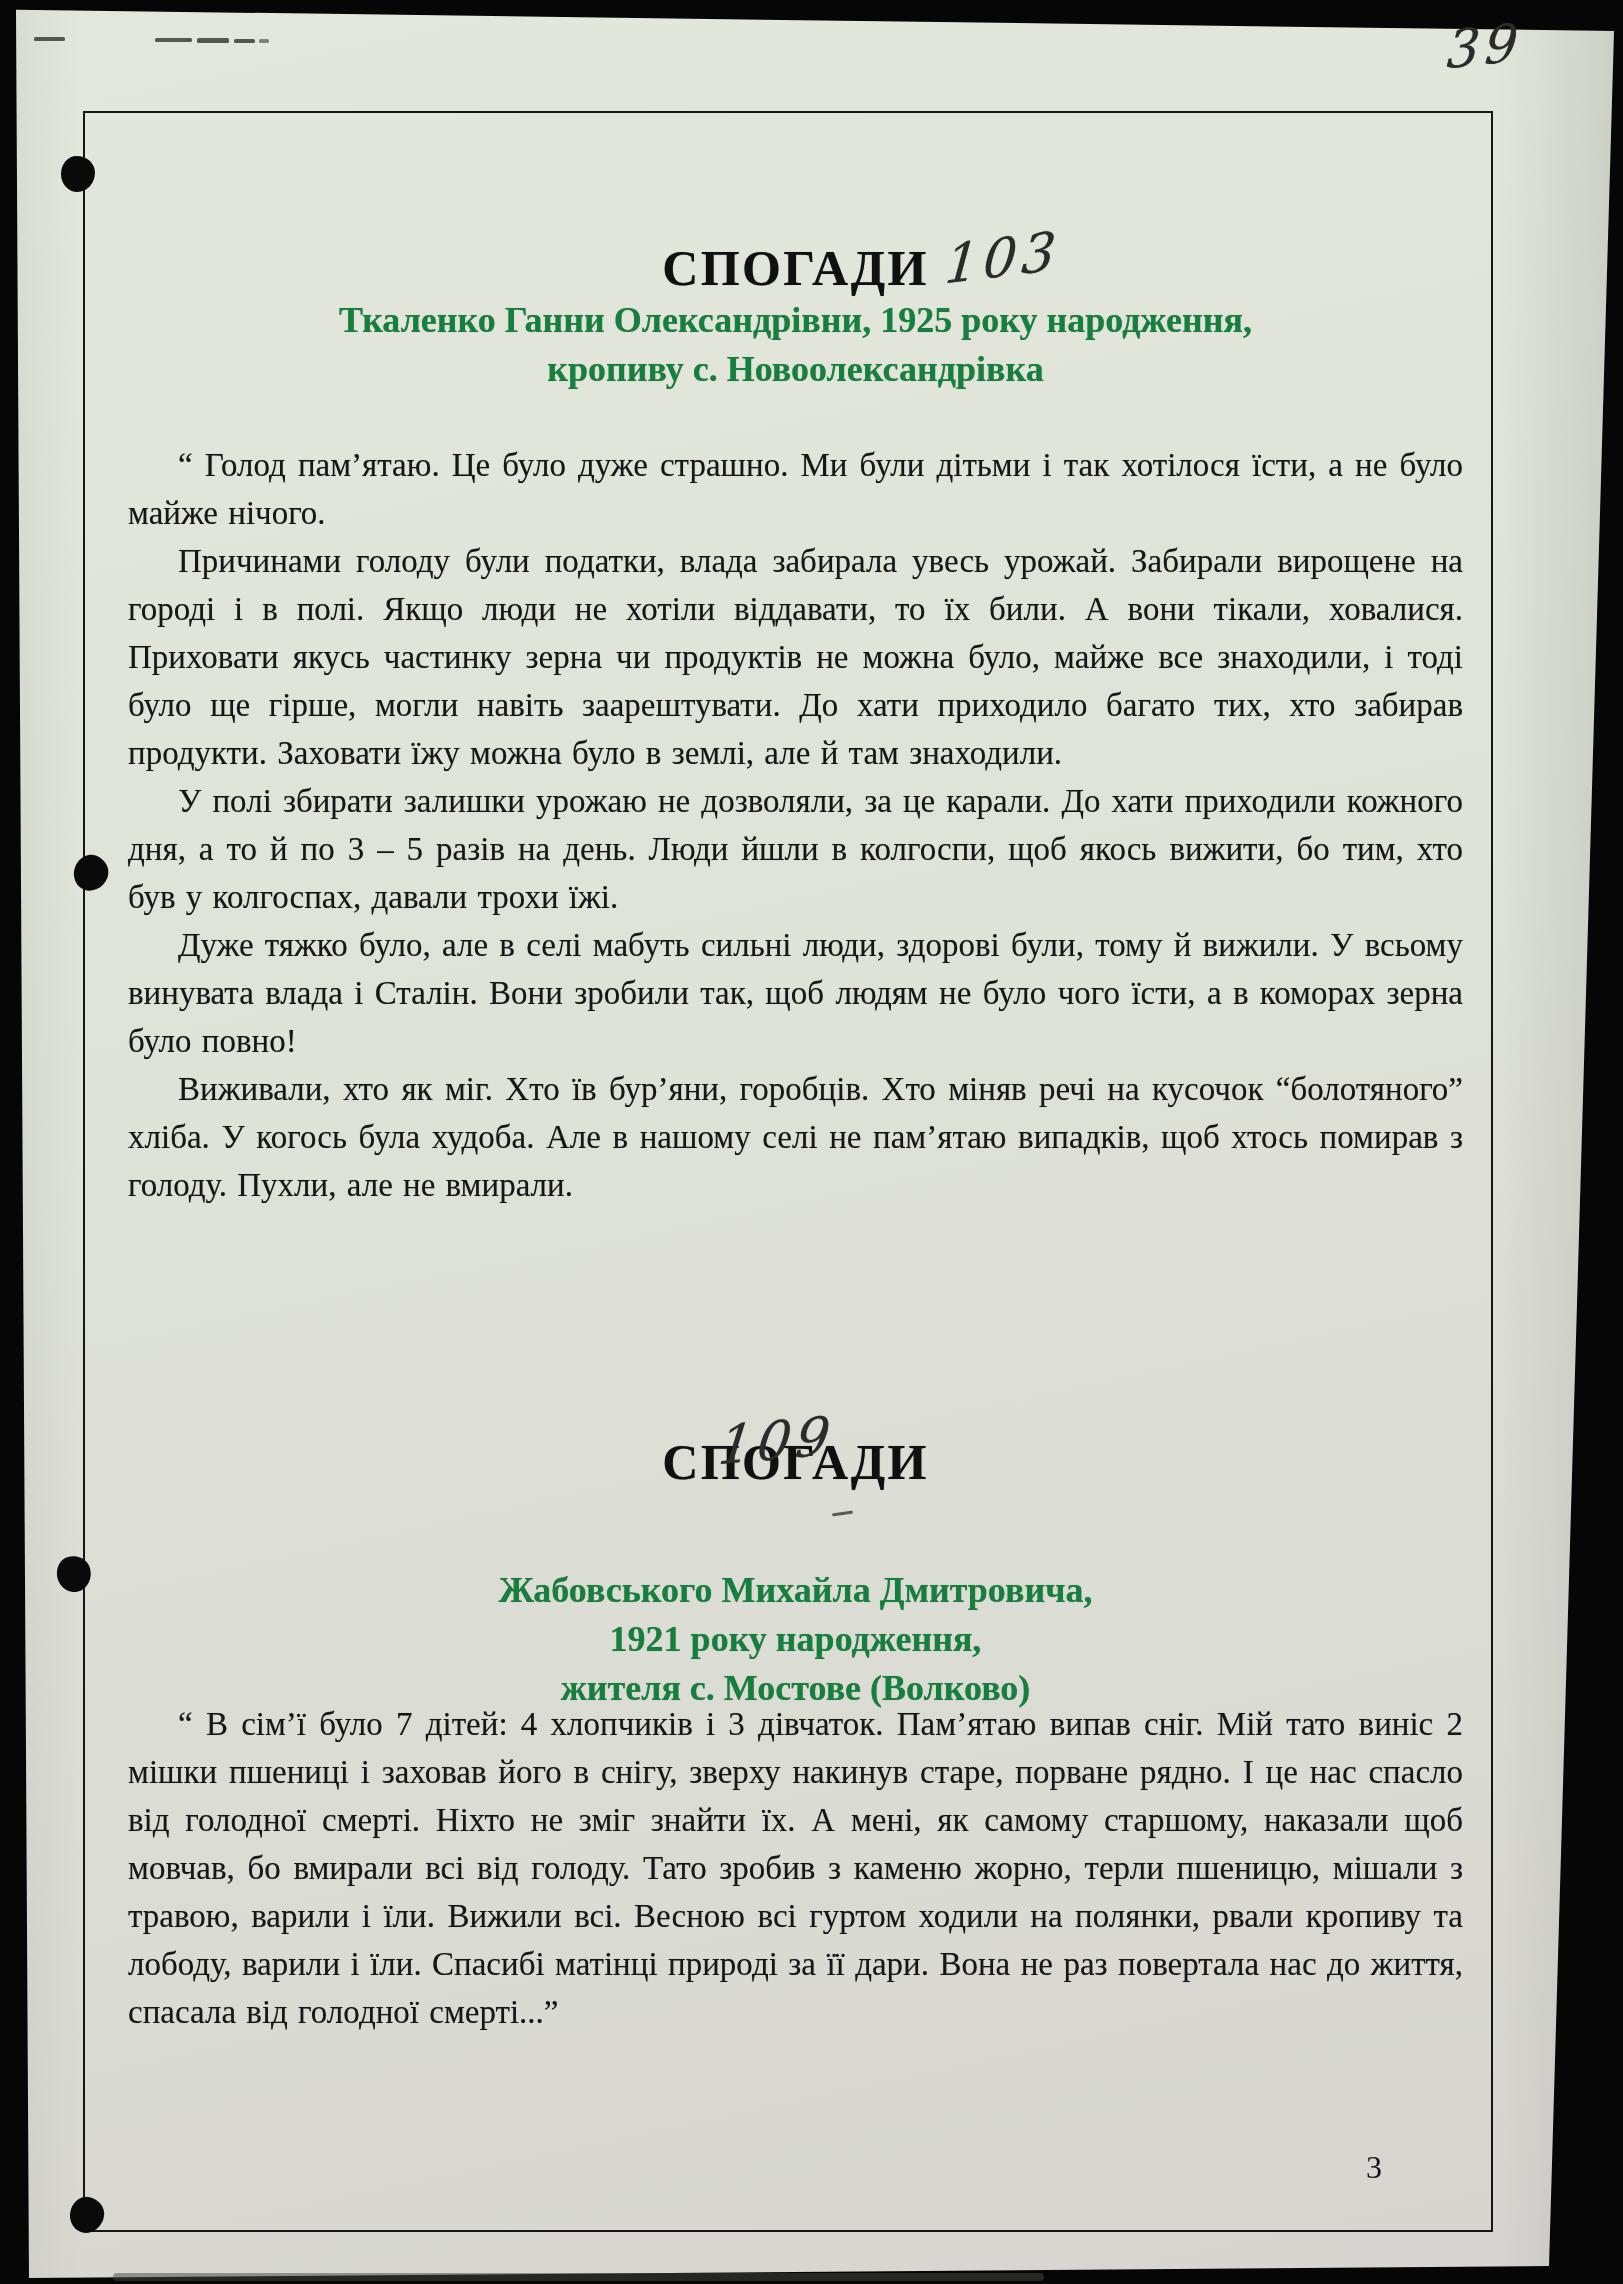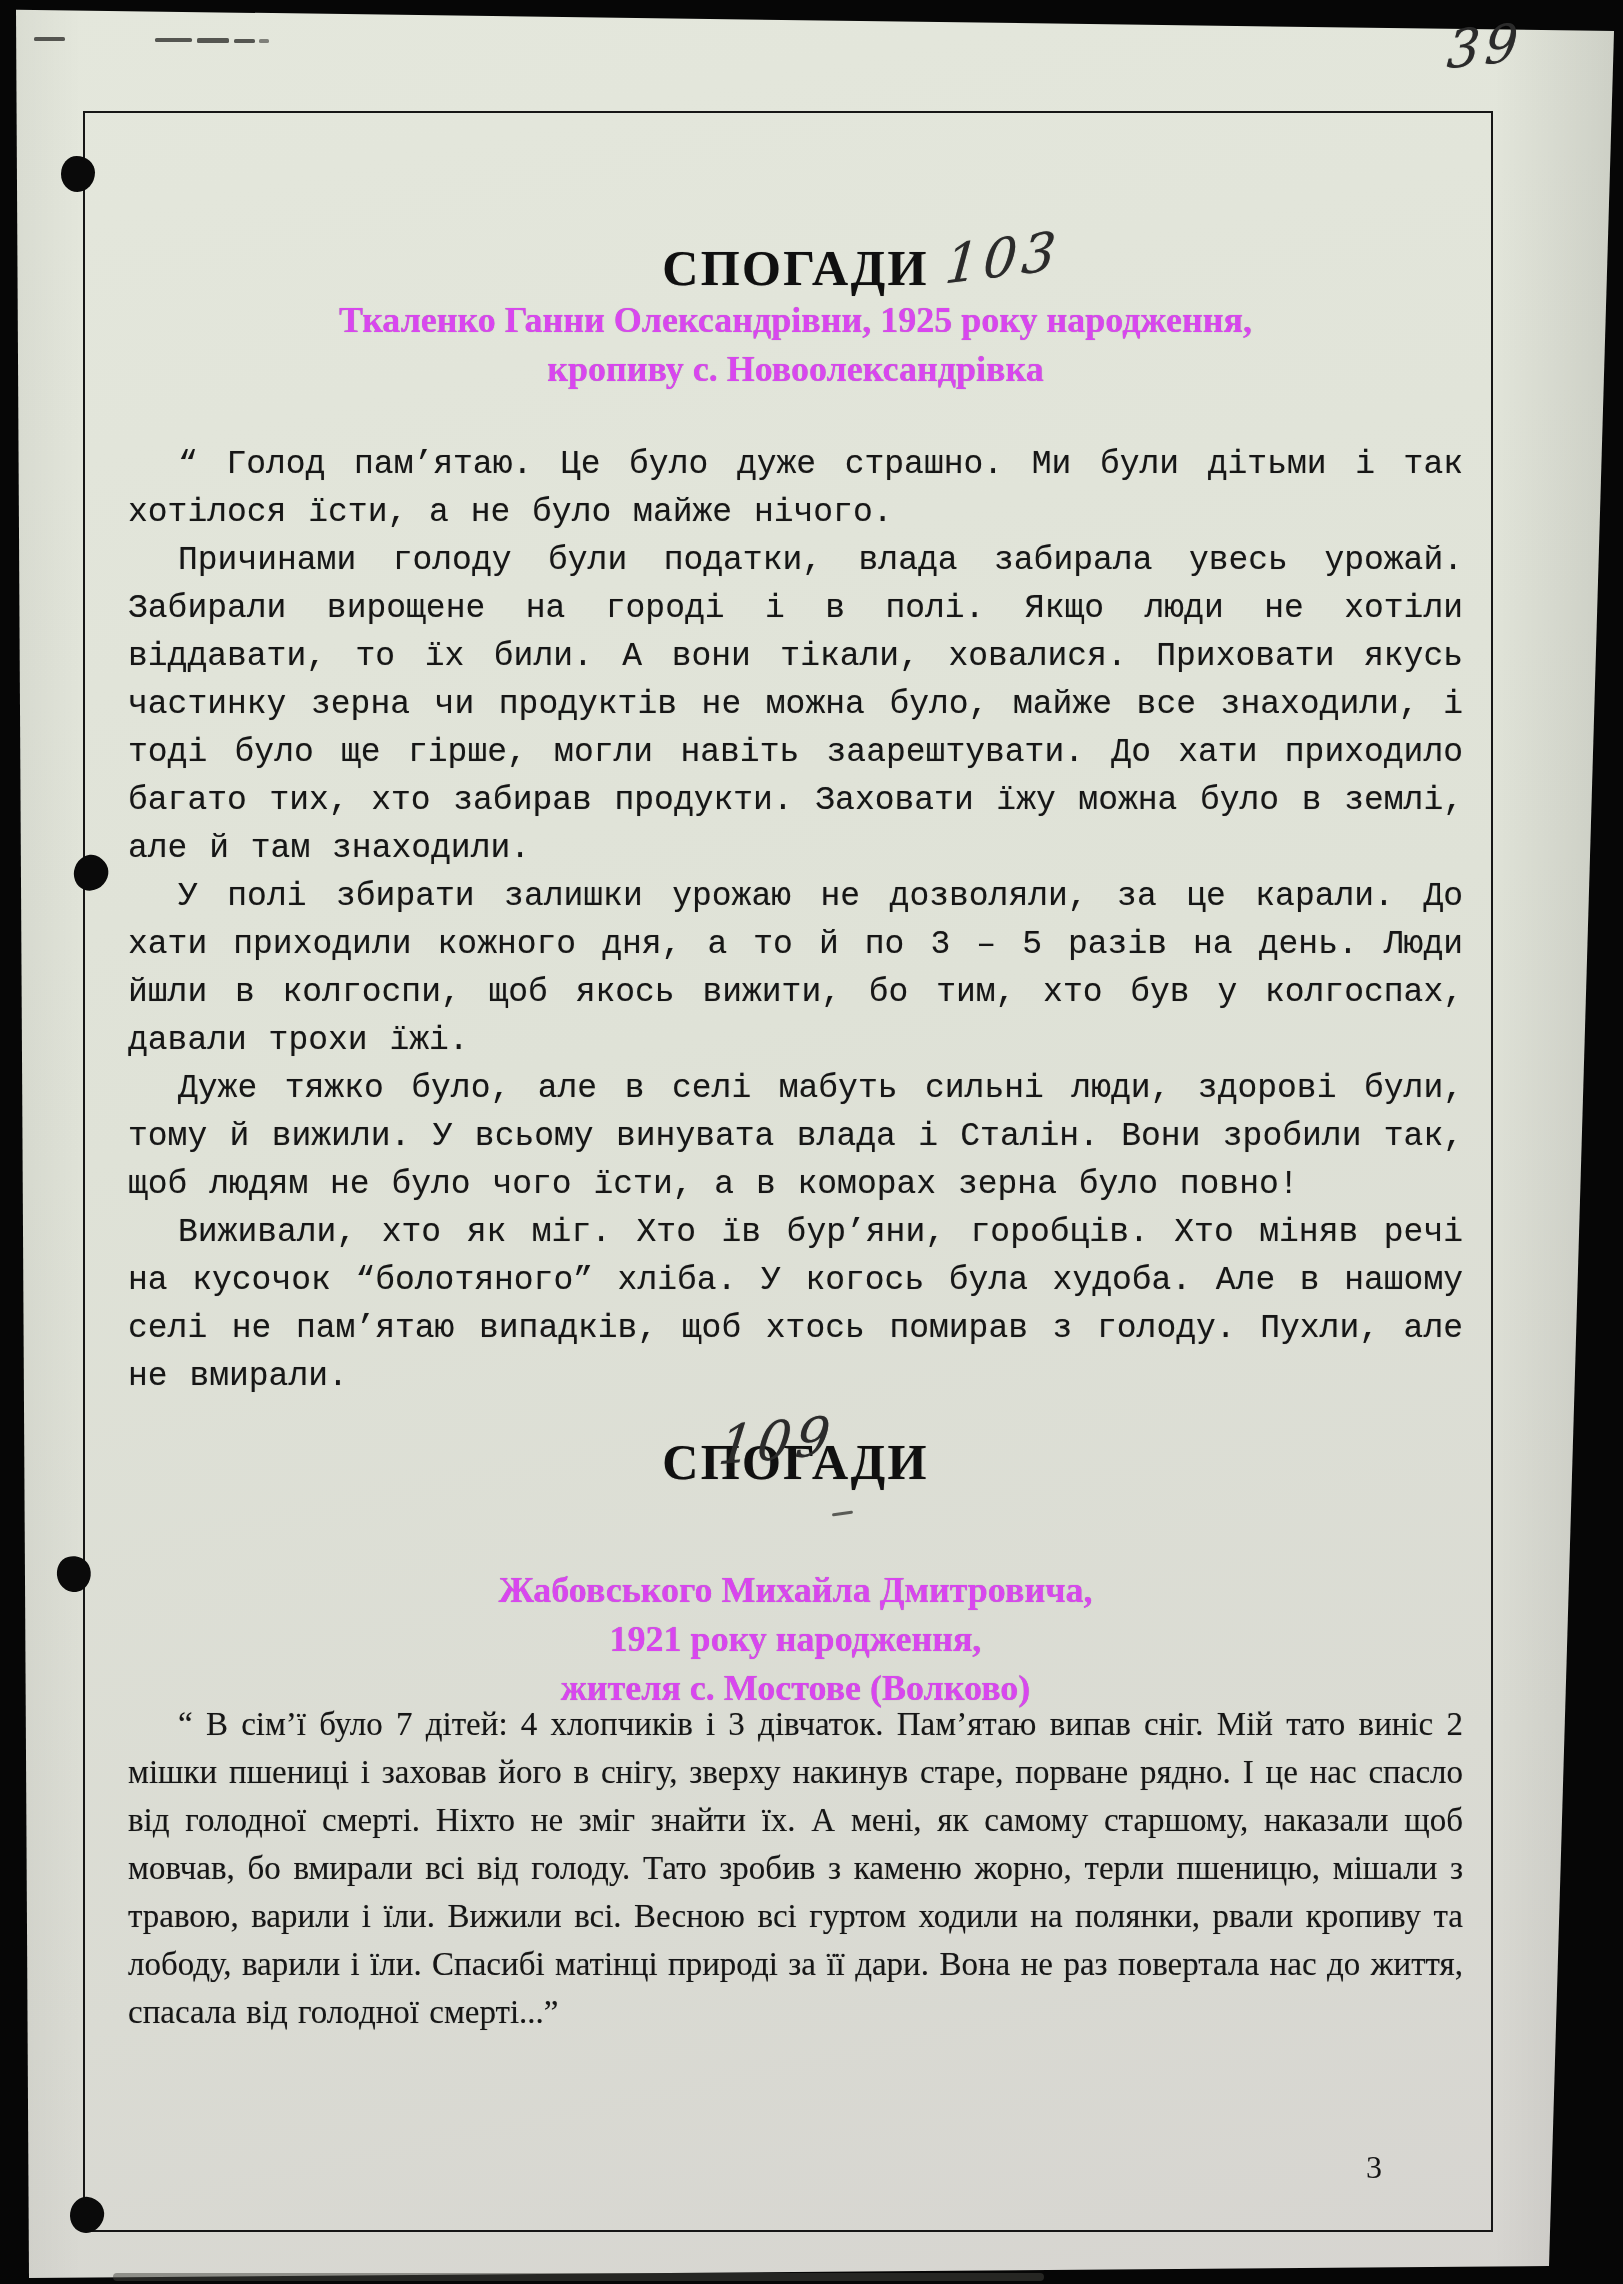--- a/index.html
+++ b/index.html
@@ -83,21 +83,21 @@
     font-size: 50px;
     font-weight: bold;
     letter-spacing: 2.4px;
     color: #101010;
     text-shadow: 0 0 0.8px rgba(20,20,20,.45);
   }
   .sec-sub {
     text-align: center;
     font-weight: bold;
     font-size: 36px;
-    color: #d946ef;
+    color: #15803d;
     text-shadow: 0 0 0.8px rgba(20,20,20,.4);
   }
   .sub1 { line-height: 49px; }
   .sub2 { line-height: 49px; }
   .bodytext {
     font-size: 33px;
     line-height: 48px;
     text-align: justify;
     word-spacing: 2px;
     text-shadow: 0 0 0.8px rgba(20,20,20,.35);
@@ -160,21 +160,21 @@
   <div class="bottom-sliver"></div>
 
   <div class="hand hw-39">39</div>
 
   <div class="col sec-title" style="top:239px;">СПОГАДИ</div>
   <div class="hand hw-103">103</div>
   <div class="col sec-sub sub1" style="top:296px;">
     <div>Ткаленко Ганни Олександрівни, 1925 року народження,</div>
     <div>кропиву с. Новоолександрівка</div>
   </div>
-  <div class="col bodytext" style="top:441px;font-family:Liberation Mono, monospace;">
+  <div class="col bodytext" style="top:441px;">
     <p>“ Голод пам’ятаю. Це було дуже страшно. Ми були дітьми і так хотілося їсти, а не було майже нічого.</p>
     <p>Причинами голоду були податки, влада забирала увесь урожай. Забирали вирощене на городі і в полі. Якщо люди не хотіли віддавати, то їх били. А вони тікали, ховалися. Приховати якусь частинку зерна чи продуктів не можна було, майже все знаходили, і тоді було ще гірше, могли навіть заарештувати. До хати приходило багато тих, хто забирав продукти. Заховати їжу можна було в землі, але й там знаходили.</p>
     <p>У полі збирати залишки урожаю не дозволяли, за це карали. До хати приходили кожного дня, а то й по 3 – 5 разів на день. Люди йшли в колгоспи, щоб якось вижити, бо тим, хто був у колгоспах, давали трохи їжі.</p>
     <p>Дуже тяжко було, але в селі мабуть сильні люди, здорові були, тому й вижили. У всьому винувата влада і Сталін. Вони зробили так, щоб людям не було чого їсти, а в коморах зерна було повно!</p>
     <p>Виживали, хто як міг. Хто їв бур’яни, горобців. Хто міняв речі на кусочок “болотяного” хліба. У когось була худоба. Але в нашому селі не пам’ятаю випадків, щоб хтось помирав з голоду. Пухли, але не вмирали.</p>
   </div>
 
   <div class="col sec-title" style="top:1433px;">СПОГАДИ</div>
   <div class="hand hw-109">109</div>
   <div class="hw-tick"></div>

